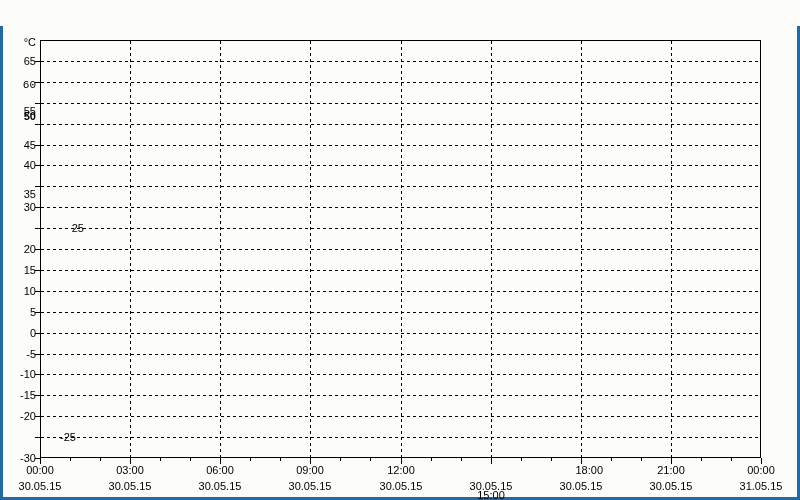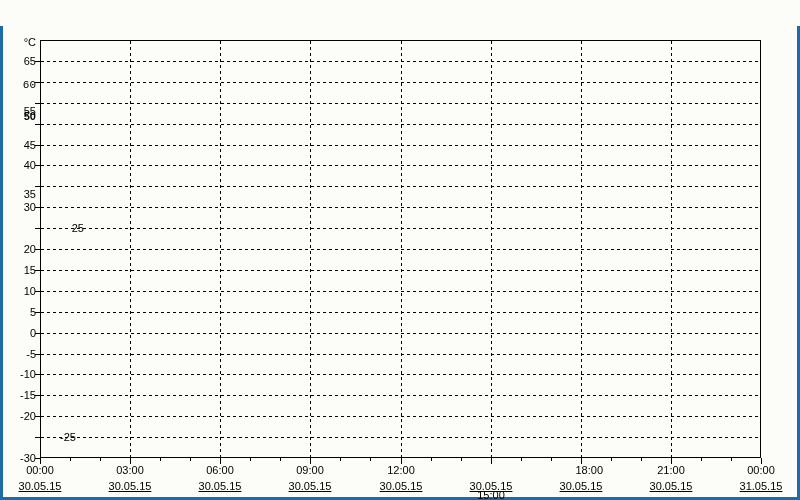--- a/index.html
+++ b/index.html
@@ -28,21 +28,21 @@
   #chart-svg{position:absolute;left:0;top:0;}
   .axis-label{
     position:absolute;
     font-size:11px;
     color:#000;
     line-height:12px;
     white-space:nowrap;
   }
   .y-label{width:36px;text-align:right;}
   .x-label{width:44px;text-align:center;}
-  .x-date{width:60px;text-align:center;text-decoration:underline;}
+  .x-date{width:60px;text-align:center;}
 </style>
 </head>
 <body>
 
 <div class="page" style="background: rgb(252, 252, 249);">
 
   <div class="frame-strip" id="frame-left" style="left: 0px; top: 26px; width: 3px; height: 474px; background: rgb(31, 107, 165);"></div>
   <div class="frame-strip" id="frame-right" style="left: 797px; top: 26px; width: 3px; height: 474px; background: rgb(31, 107, 165);"></div>
   <div class="frame-strip" id="frame-bottom" style="left: 0px; top: 497px; width: 800px; height: 3px; background: rgb(31, 107, 165);"></div>
 

